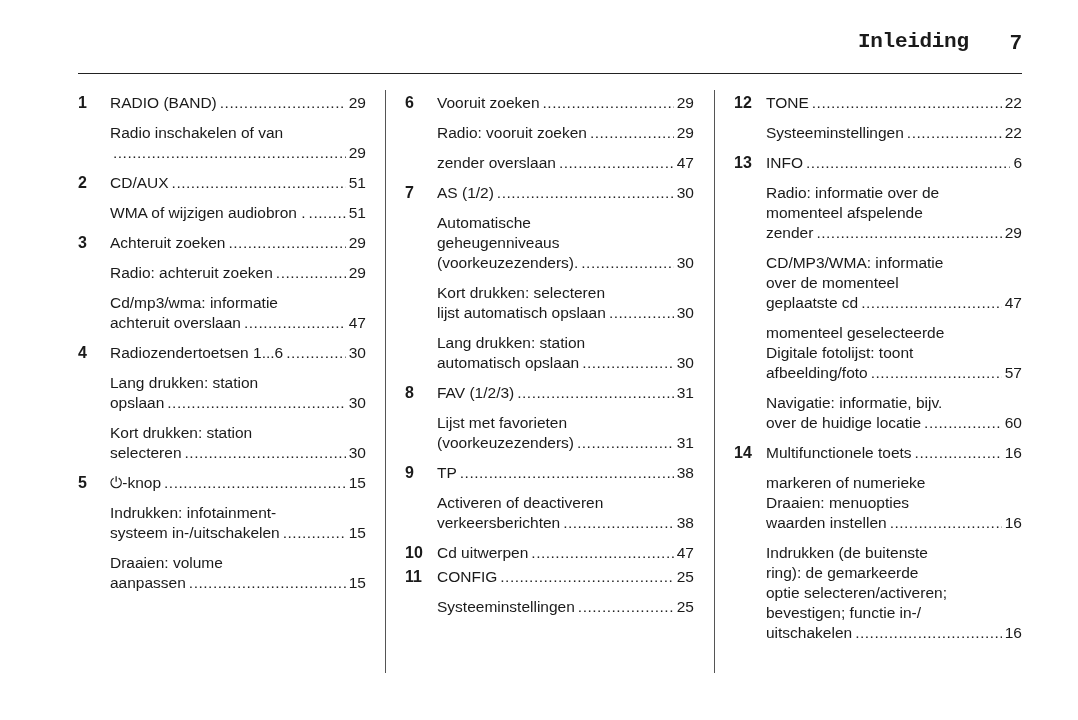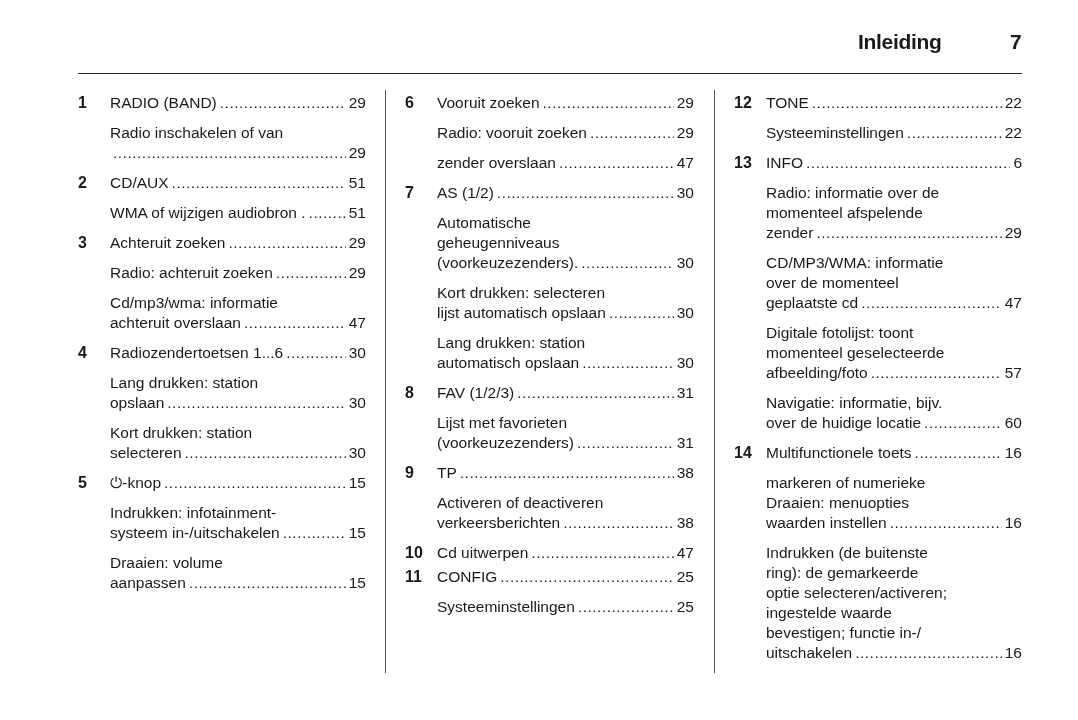--- a/index.html
+++ b/index.html
@@ -1,18 +1,18 @@
 <!DOCTYPE html>
 <html><head>
 <meta charset="utf-8">
 <style>
   html, body { margin:0; padding:0; background:#ffffff; }
   body { width:1078px; height:720px; position:relative; overflow:hidden;
          font-family:"Liberation Sans", sans-serif; color:#1a1a1a; }
-  .header-title { position:absolute; top:30px; left:858px; font-size:21px; font-weight:bold; letter-spacing:-0.3px; }
+  .header-title { position:absolute; top:30px; left:858px; font-size:21px; font-weight:bold; letter-spacing:-0.3px;font-family:Liberation Mono, monospace; }
   .header-page { position:absolute; top:30px; left:1010px; font-size:21px; font-weight:bold; }
   .rule { position:absolute; top:73px; left:78px; width:944px; height:1px; background:#222; }
   .vdiv { position:absolute; top:90px; width:1px; height:583px; background:#555; }
   .col { position:absolute; top:93px; width:290px; font-size:15.5px; line-height:20px; }
   .entry { position:relative; padding-left:32px; }
   .entry.main { margin-bottom:10px; }
   .entry.sub { margin-bottom:10px; }
   .entry.main.tight { margin-bottom:4px; }
   .num { position:absolute; left:0; top:0; font-weight:bold; font-size:16px; }
   .line { display:flex; align-items:baseline; white-space:nowrap; }
@@ -315,26 +315,26 @@
         <span class="txt">over de momenteel</span>
       </div>
       <div class="line">
         <span class="txt">geplaatste cd</span>
         <span class="dots"></span>
         <span class="pg">47</span>
       </div>
     </div>
     <div class="entry sub">
       <div class="line">
+        <span class="txt">momenteel geselecteerde</span>
+      </div>
+      <div class="line">
         <span class="txt">Digitale fotolijst: toont</span>
       </div>
       <div class="line">
-        <span class="txt">momenteel geselecteerde</span>
-      </div>
-      <div class="line">
         <span class="txt">afbeelding/foto</span>
         <span class="dots"></span>
         <span class="pg">57</span>
       </div>
     </div>
     <div class="entry sub">
       <div class="line">
         <span class="txt">Navigatie: informatie, bijv.</span>
       </div>
       <div class="line">
@@ -366,23 +366,20 @@
     </div>
     <div class="entry sub">
       <div class="line">
         <span class="txt">Indrukken (de buitenste</span>
       </div>
       <div class="line">
         <span class="txt">ring): de gemarkeerde</span>
       </div>
       <div class="line">
         <span class="txt">optie selecteren/activeren;</span>
-      </div>
-      <div class="line">
-        <span class="txt">ingestelde waarde</span>
       </div>
       <div class="line">
         <span class="txt">bevestigen; functie in-/</span>
       </div>
       <div class="line">
         <span class="txt">uitschakelen</span>
         <span class="dots"></span>
         <span class="pg">16</span>
       </div>
     </div>

